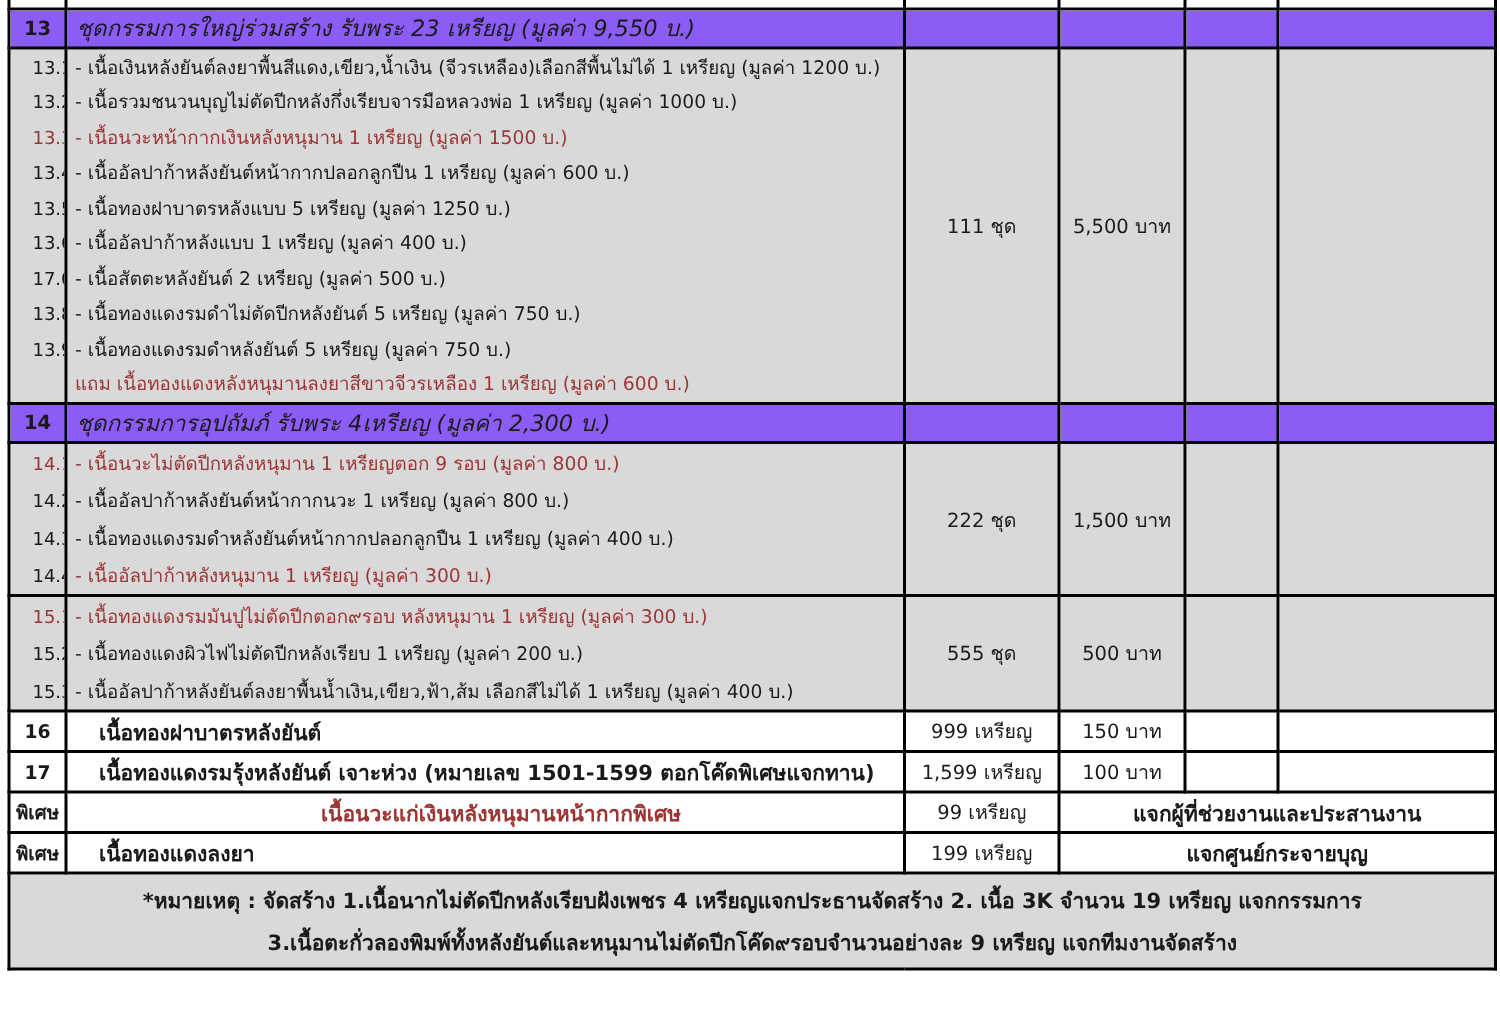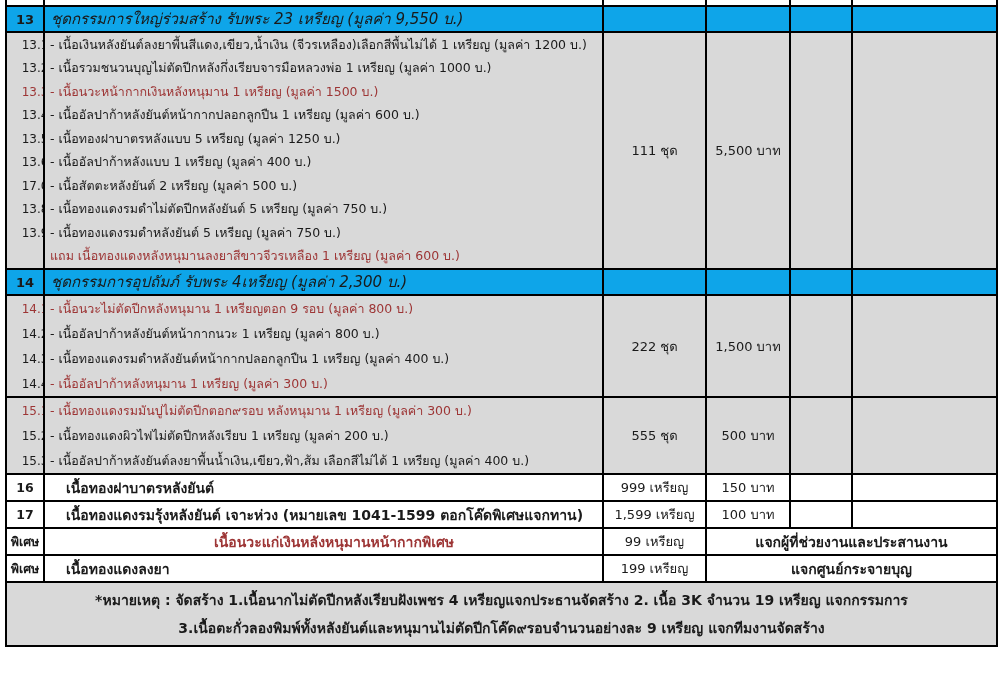--- a/index.html
+++ b/index.html
@@ -9,21 +9,21 @@
     color:#1a1a1a; overflow:hidden;
   }
   table.main {
     border-collapse:collapse; table-layout:fixed;
     width:991px; margin-left:5px;
   }
   td { border:2px solid #000; padding:0; overflow:hidden; vertical-align:middle; }
   
   tr.partial td { height:5px; background:#fff; border-top:0; }
   
-  tr.sec-h td { background:#0ea5e9; height:22px; }
+  tr.sec-h td { background:#8b5cf6; height:22px; }
   tr.sec-h td.no { font-weight:bold; font-size:13px; text-align:center; }
   tr.sec-h td.title { font-weight:normal; font-style:italic; font-size:15px; padding-left:6px; }
   
   tr.sec-b td { background:#d9d9d9; }
   td.no-stack div { height:23.5px; display:flex; align-items:center; justify-content:center; font-size:12px;margin-left:20px; }
   td.desc-stack div { height:23.5px; display:flex; align-items:center; padding-left:5px; font-size:12.5px; white-space:nowrap; }
   tr.s14 td.no-stack div, tr.s14 td.desc-stack div,
   tr.s15 td.no-stack div, tr.s15 td.desc-stack div { height:25px; }
   td.qty, td.price { text-align:center; font-weight:normal; font-size:13px; }
   
@@ -145,21 +145,21 @@
   <tr class="single">
     <td class="no">16</td>
     <td class="desc">เนื้อทองฝาบาตรหลังยันต์</td>
     <td class="qty">999 เหรียญ</td>
     <td class="price">150 บาท</td>
     <td></td>
     <td></td>
   </tr>
   <tr class="single">
     <td class="no">17</td>
-    <td class="desc">เนื้อทองแดงรมรุ้งหลังยันต์ เจาะห่วง (หมายเลข 1041-1599 ตอกโค๊ดพิเศษแจกทาน)</td>
+    <td class="desc">เนื้อทองแดงรมรุ้งหลังยันต์ เจาะห่วง (หมายเลข 1501-1599 ตอกโค๊ดพิเศษแจกทาน)</td>
     <td class="qty">1,599 เหรียญ</td>
     <td class="price">100 บาท</td>
     <td></td>
     <td></td>
   </tr>
 
   <tr class="single">
     <td class="no">พิเศษ</td>
     <td class="desc red">เนื้อนวะแก่เงินหลังหนุมานหน้ากากพิเศษ</td>
     <td class="qty">99 เหรียญ</td>

